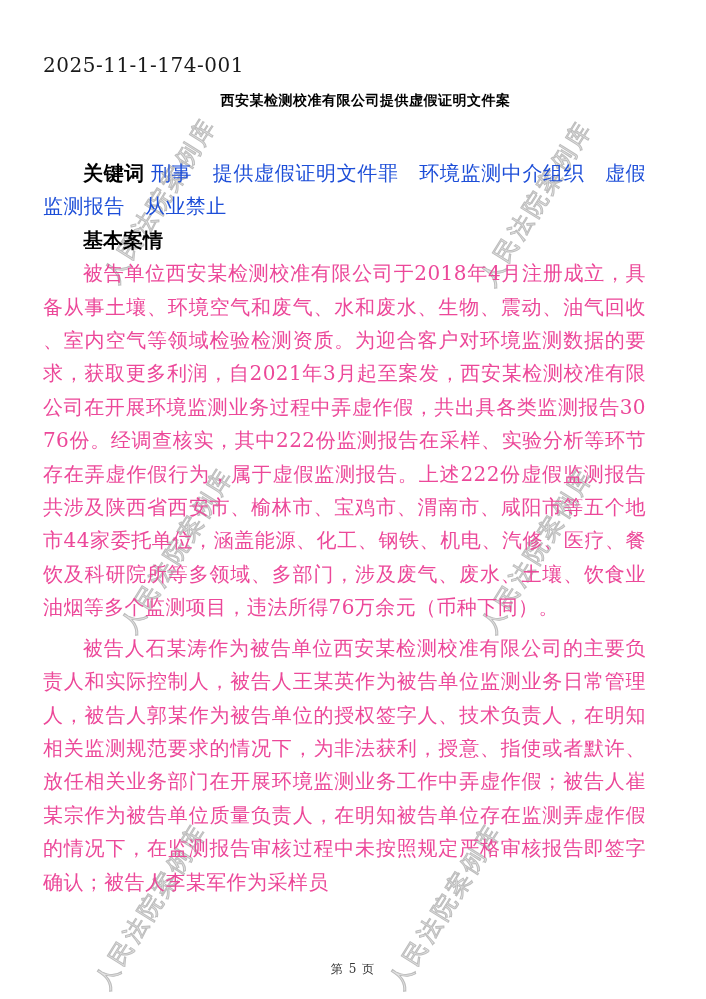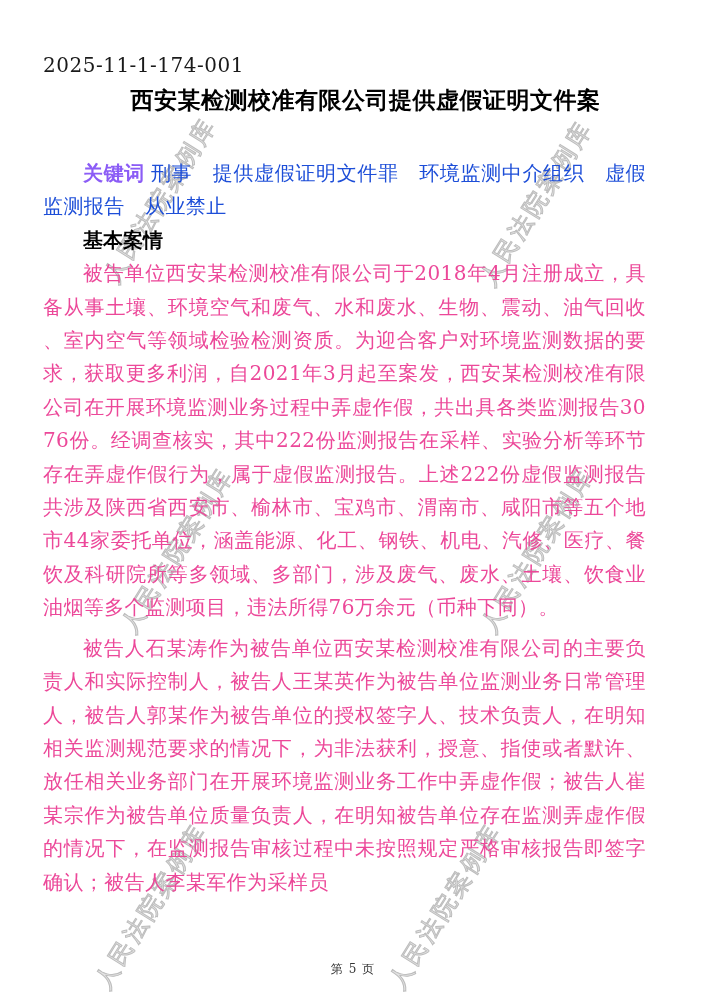--- a/index.html
+++ b/index.html
@@ -52,21 +52,21 @@
   .case-number {
     font-size: 20px;
     line-height: 24px;
     letter-spacing: 0.5px;
     color: #1a1a1a;
   }
   .title {
     margin: 8px 0 4px 0;
     padding-left: 42px;
     text-align: center;
-    font-size: 23px;
+    font-size: 14px;
     line-height: 30px;
     font-weight: bold;
     letter-spacing: 0.5px;
     color: #000000;
   }
   .subtitle {
     margin-top: 9px;
     padding-left: 42px;
     text-align: center;
     font-size: 18px;
@@ -81,21 +81,21 @@
     line-height: 33.4px;
     text-indent: 2em;
     text-align: justify;
     word-break: break-all;
     line-break: anywhere;
     letter-spacing: 0.4px;
   }
   .kw-label {
     font-family: "DejaVu Sans", "Liberation Sans", sans-serif;
     font-weight: 700;
-    color: #8b5cf6;
+    color: #000000;
     margin-right: 6px;
   }
   .kw-terms {
     color: #1d4ed8;
   }
   .section-heading {
     margin: 0;
     font-family: "DejaVu Sans", "Liberation Sans", sans-serif;
     font-size: 20px;
     line-height: 33.4px;

